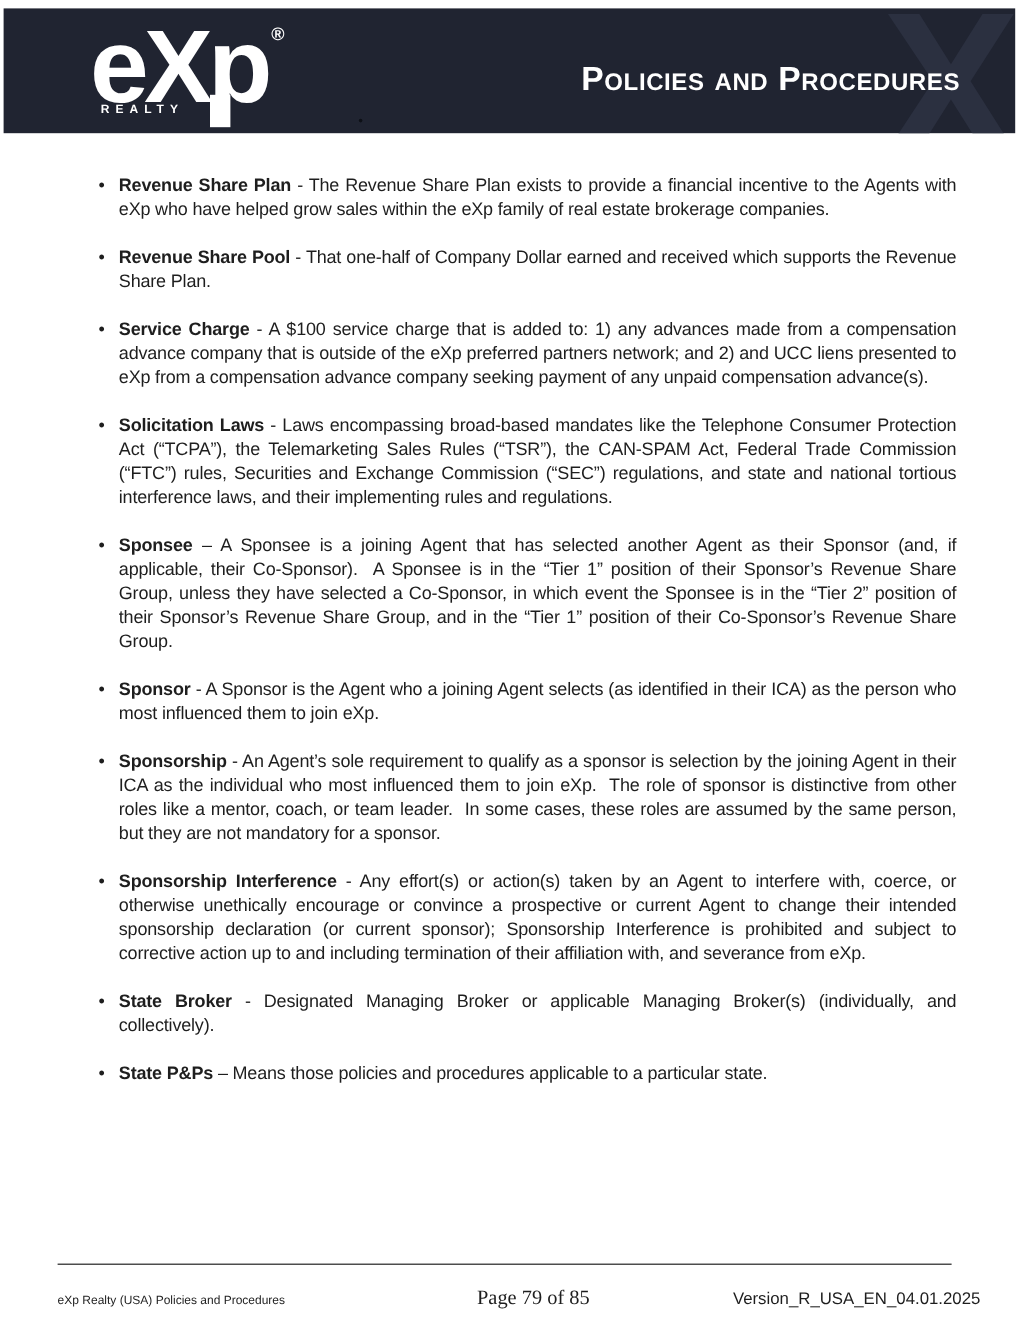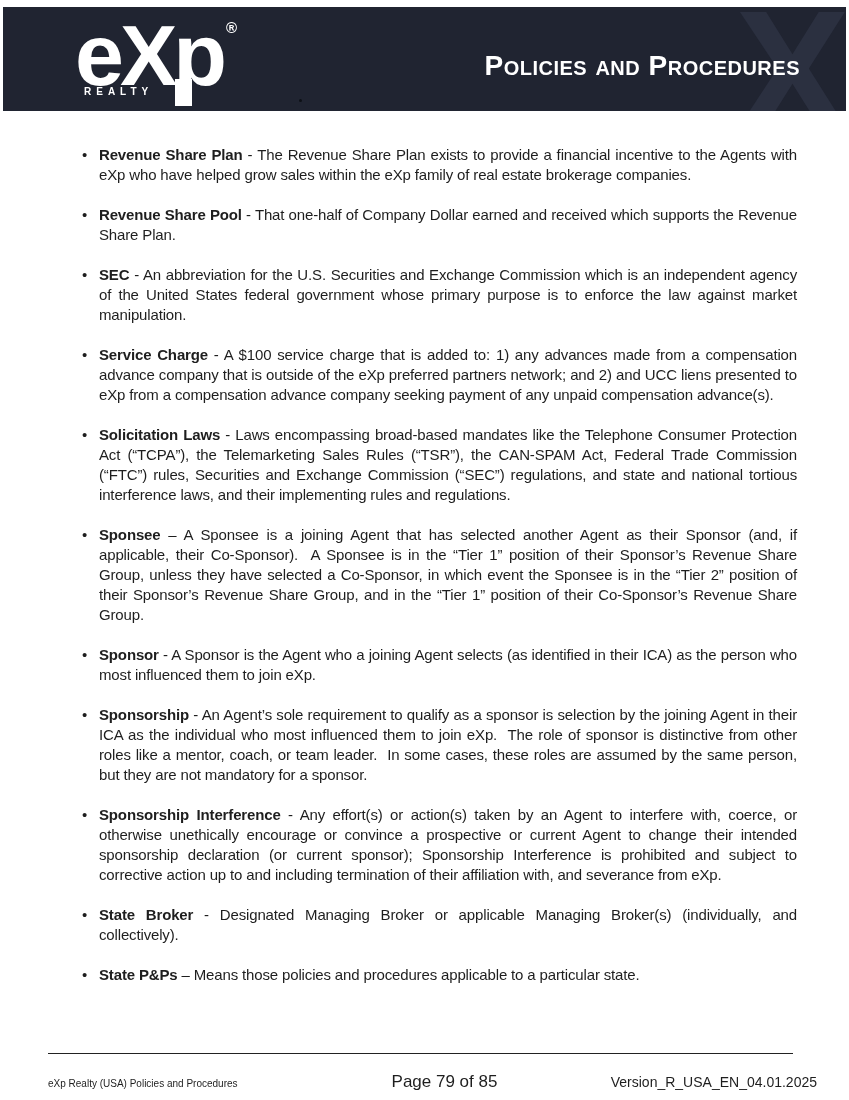--- a/index.html
+++ b/index.html
@@ -56,21 +56,21 @@
   .defs .term{font-weight:bold;}
 
   
   .ftr{
     position:absolute;left:48px;top:1053px;width:745px;
     border-top:1.5px solid #222;
     display:grid;grid-template-columns:1fr auto 1fr;align-items:baseline;
     padding-top:18px;
   }
   .ftr-left{font-size:10px;justify-self:start;color:#1e1e1e;}
-  .ftr-center{font-size:17px;justify-self:center;transform:translateX(24px);color:#1e1e1e;}
+  .ftr-center{font-size:17px;justify-self:center;transform:translateX(24px);color:#1e1e1e;font-family:Liberation Serif, serif;}
   .ftr-right{font-size:14px;justify-self:end;margin-right:-24px;color:#1e1e1e;}
 </style>
 </head>
 <body>
 
 <div class="page">
 
   <header class="hdr" style="background: rgb(32, 36, 49);">
     <div class="watermark" style="color: rgb(43, 48, 64);">X</div>
     <div class="logo">
@@ -81,21 +81,20 @@
       <div class="logo-realty">REALTY</div>
     </div>
     <h1 class="hdr-title">Policies and Procedures</h1>
     <div class="speck"></div>
   </header>
 
   <main>
     <ul class="defs" id="definitions">
         <li><span class="term">Revenue Share Plan</span> - The Revenue Share Plan exists to provide a financial incentive to the Agents with eXp who have helped grow sales within the eXp family of real estate brokerage companies.</li>
         <li><span class="term">Revenue Share Pool</span> - That one-half of Company Dollar earned and received which supports the Revenue Share Plan.</li>
-        <li><span class="term">SEC</span> - An abbreviation for the U.S. Securities and Exchange Commission which is an independent agency of the United States federal government whose primary purpose is to enforce the law against market manipulation.</li>
         <li><span class="term">Service Charge</span> - A $100 service charge that is added to: 1) any advances made from a compensation advance company that is outside of the eXp preferred partners network; and 2) and UCC liens presented to eXp from a compensation advance company seeking payment of any unpaid compensation advance(s).</li>
         <li><span class="term">Solicitation Laws</span> - Laws encompassing broad-based mandates like the Telephone Consumer Protection Act (“TCPA”), the Telemarketing Sales Rules (“TSR”), the CAN-SPAM Act, Federal Trade Commission (“FTC”) rules, Securities and Exchange Commission (“SEC”) regulations, and state and national tortious interference laws, and their implementing rules and regulations.</li>
         <li><span class="term">Sponsee</span> – A Sponsee is a joining Agent that has selected another Agent as their Sponsor (and, if applicable, their Co-Sponsor).&nbsp; A Sponsee is in the “Tier 1” position of their Sponsor’s Revenue Share Group, unless they have selected a Co-Sponsor, in which event the Sponsee is in the “Tier 2” position of their Sponsor’s Revenue Share Group, and in the “Tier 1” position of their Co-Sponsor’s Revenue Share Group.</li>
         <li><span class="term">Sponsor</span> - A Sponsor is the Agent who a joining Agent selects (as identified in their ICA) as the person who most influenced them to join eXp.</li>
         <li><span class="term">Sponsorship</span> - An Agent’s sole requirement to qualify as a sponsor is selection by the joining Agent in their ICA as the individual who most influenced them to join eXp.&nbsp; The role of sponsor is distinctive from other roles like a mentor, coach, or team leader.&nbsp; In some cases, these roles are assumed by the same person, but they are not mandatory for a sponsor.</li>
         <li><span class="term">Sponsorship Interference</span> - Any effort(s) or action(s) taken by an Agent to interfere with, coerce, or otherwise unethically encourage or convince a prospective or current Agent to change their intended sponsorship declaration (or current sponsor); Sponsorship Interference is prohibited and subject to corrective action up to and including termination of their affiliation with, and severance from eXp.</li>
         <li><span class="term">State Broker</span> - Designated Managing Broker or applicable Managing Broker(s) (individually, and collectively).</li>
         <li><span class="term">State P&amp;Ps</span> – Means those policies and procedures applicable to a particular state.</li>
       </ul>
   </main>

